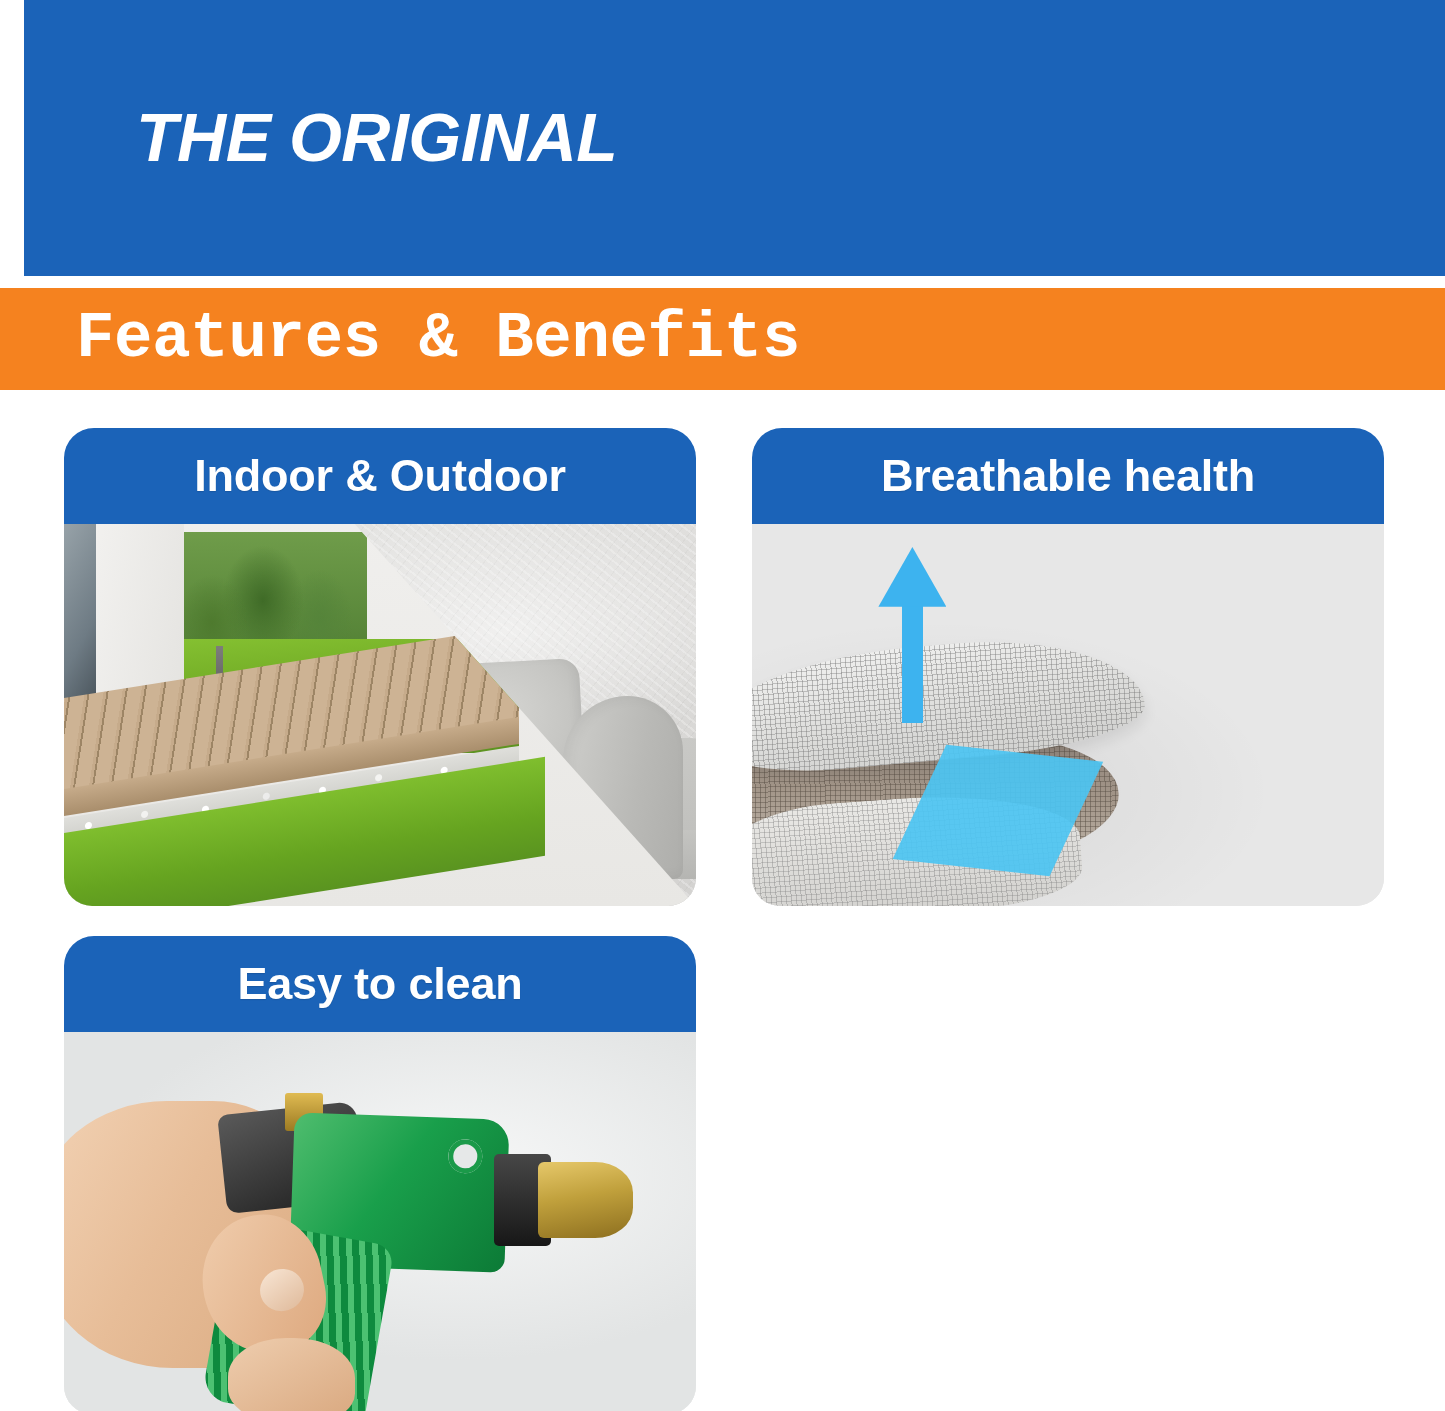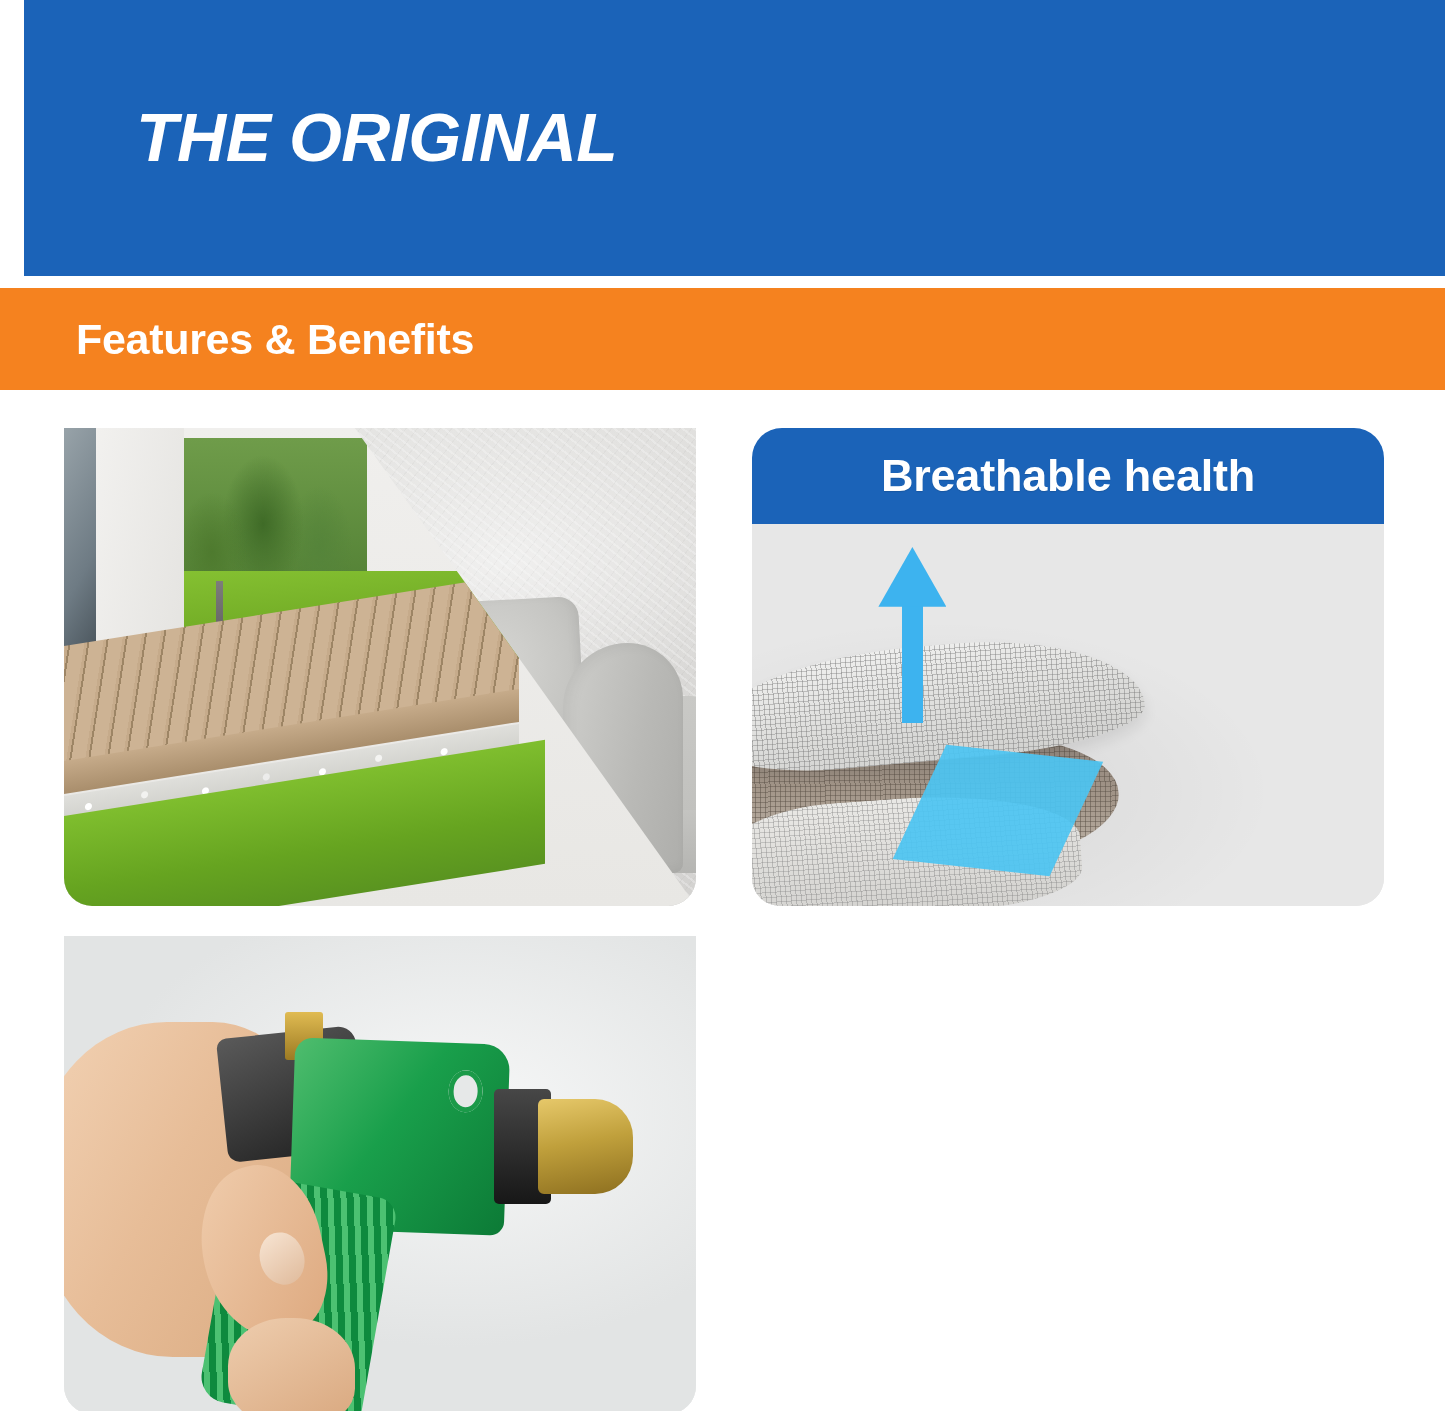--- a/index.html
+++ b/index.html
@@ -56,24 +56,25 @@
     left: 0; top: 288px;
     width: 1445px;
     height: 102px;
     background: #f5821f;
     display: flex;
     align-items: center;
     padding-left: 76px;
   }
   .section-bar-title {
     color: #ffffff;
-    font-size: 43px;
+    font-size: 64px;
     font-weight: 700;
     letter-spacing: -0.3px;
     white-space: nowrap;
+    font-family: Liberation Mono, monospace;
   }
 
   
   .cards {
     position: absolute;
     left: 64px;
     top: 428px;
     width: 1320px;
     height: 975px;
     display: grid;
@@ -516,20 +517,23 @@
     <div class="hero-line1">THE ORIGINAL</div>
   </header>
 
   <div class="section-bar">
     <div class="section-bar-title">Features &amp; Benefits</div>
   </div>
 
   <div class="cards">
 
     <section class="card">
+      <div class="card-header">
+        <span class="card-header-title">Indoor &amp; Outdoor</span>
+      </div>
       <div class="card-media">
         <div class="io-scene">
           <div class="io-wall"></div>
 
           <div class="io-sofa-back"></div>
           <div class="io-pillow">
             <div class="io-pillow-btn"></div>
           </div>
           <div class="io-sofa-seat"></div>
           <div class="io-sofa-arm"></div>
@@ -568,20 +572,23 @@
           <div class="bf-arrow">
             <div class="bf-arrow-stem"></div>
             <div class="bf-arrow-head"></div>
           </div>
         </div>
 
       </div>
     </section>
 
     <section class="card">
+      <div class="card-header">
+        <span class="card-header-title">Easy to clean</span>
+      </div>
       <div class="card-media">
         <div class="ec-scene">
           <div class="ec-bg-soft"></div>
           <div class="ec-hose"></div>
           <div class="ec-hand"></div>
           <div class="ec-trigger"></div>
           <div class="ec-brass-top"></div>
           <div class="ec-body">
             <div class="ec-body-hole"></div>
           </div>

